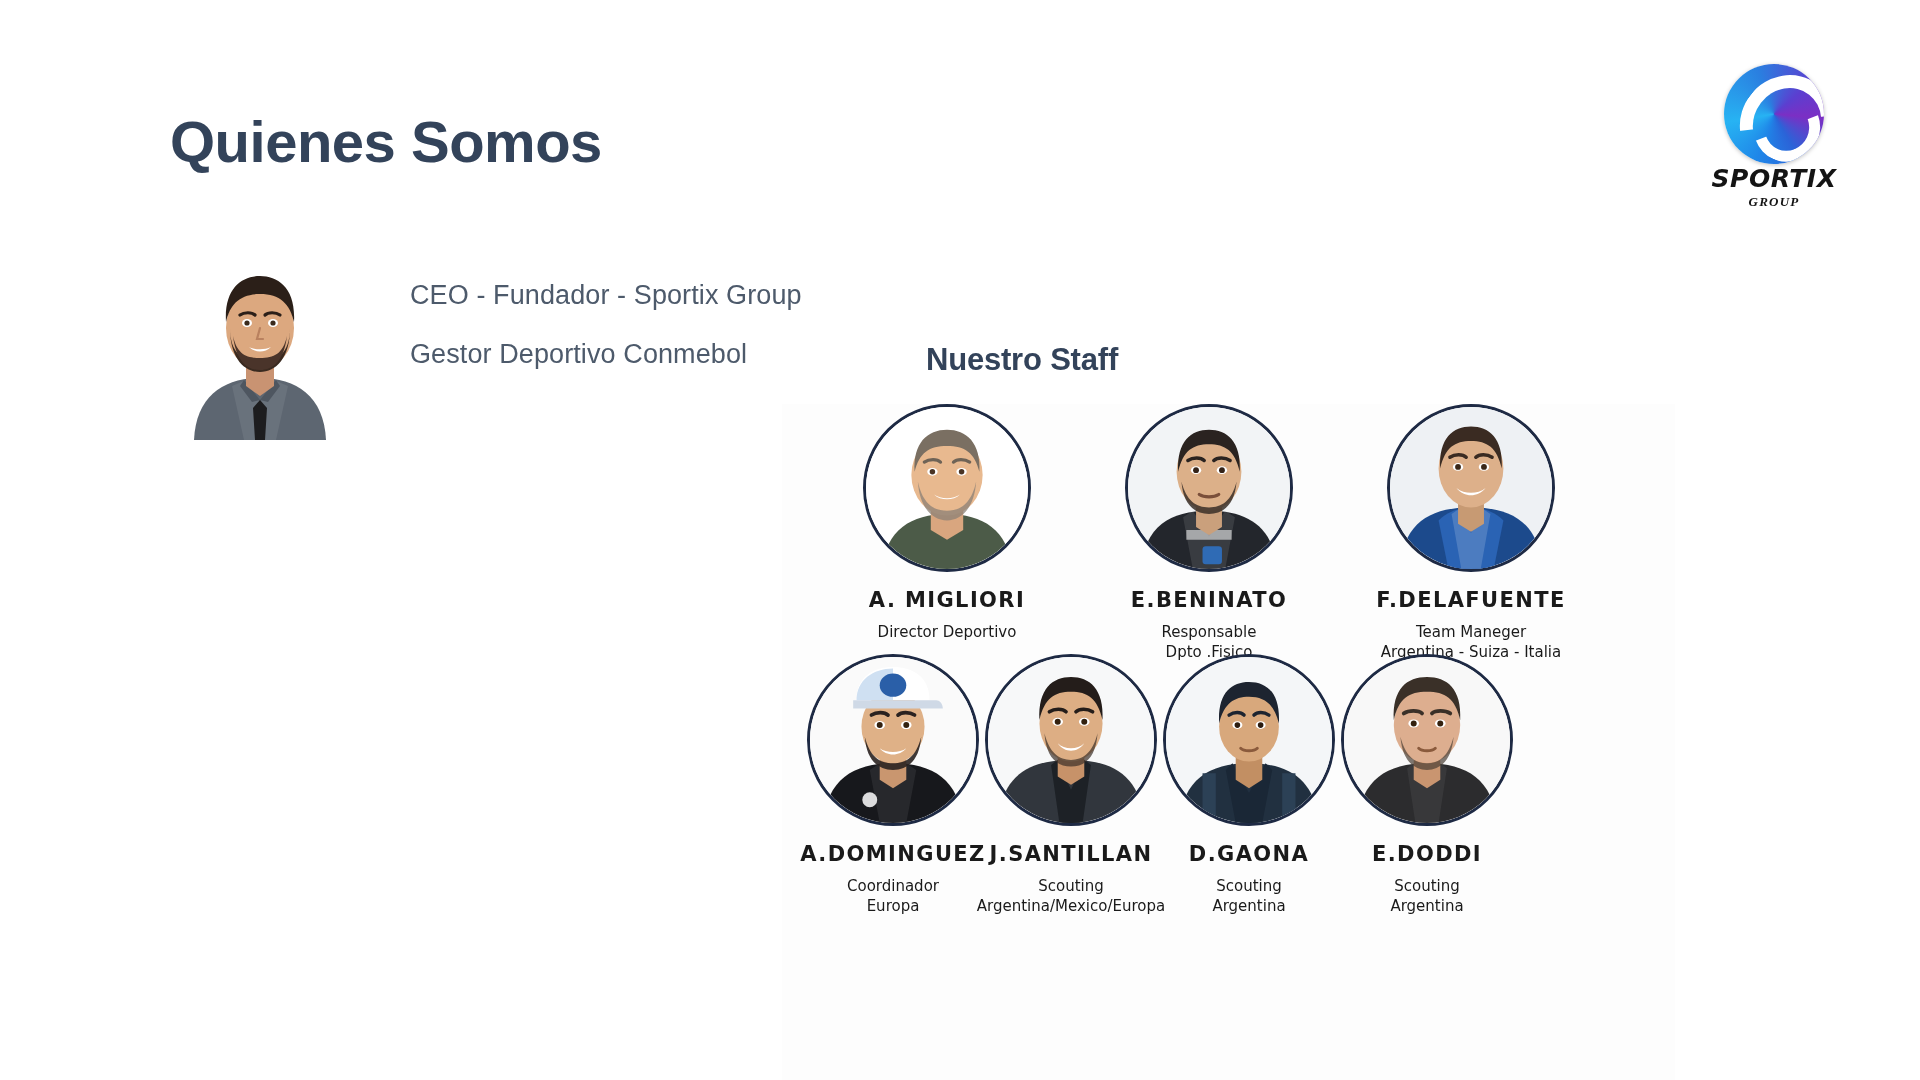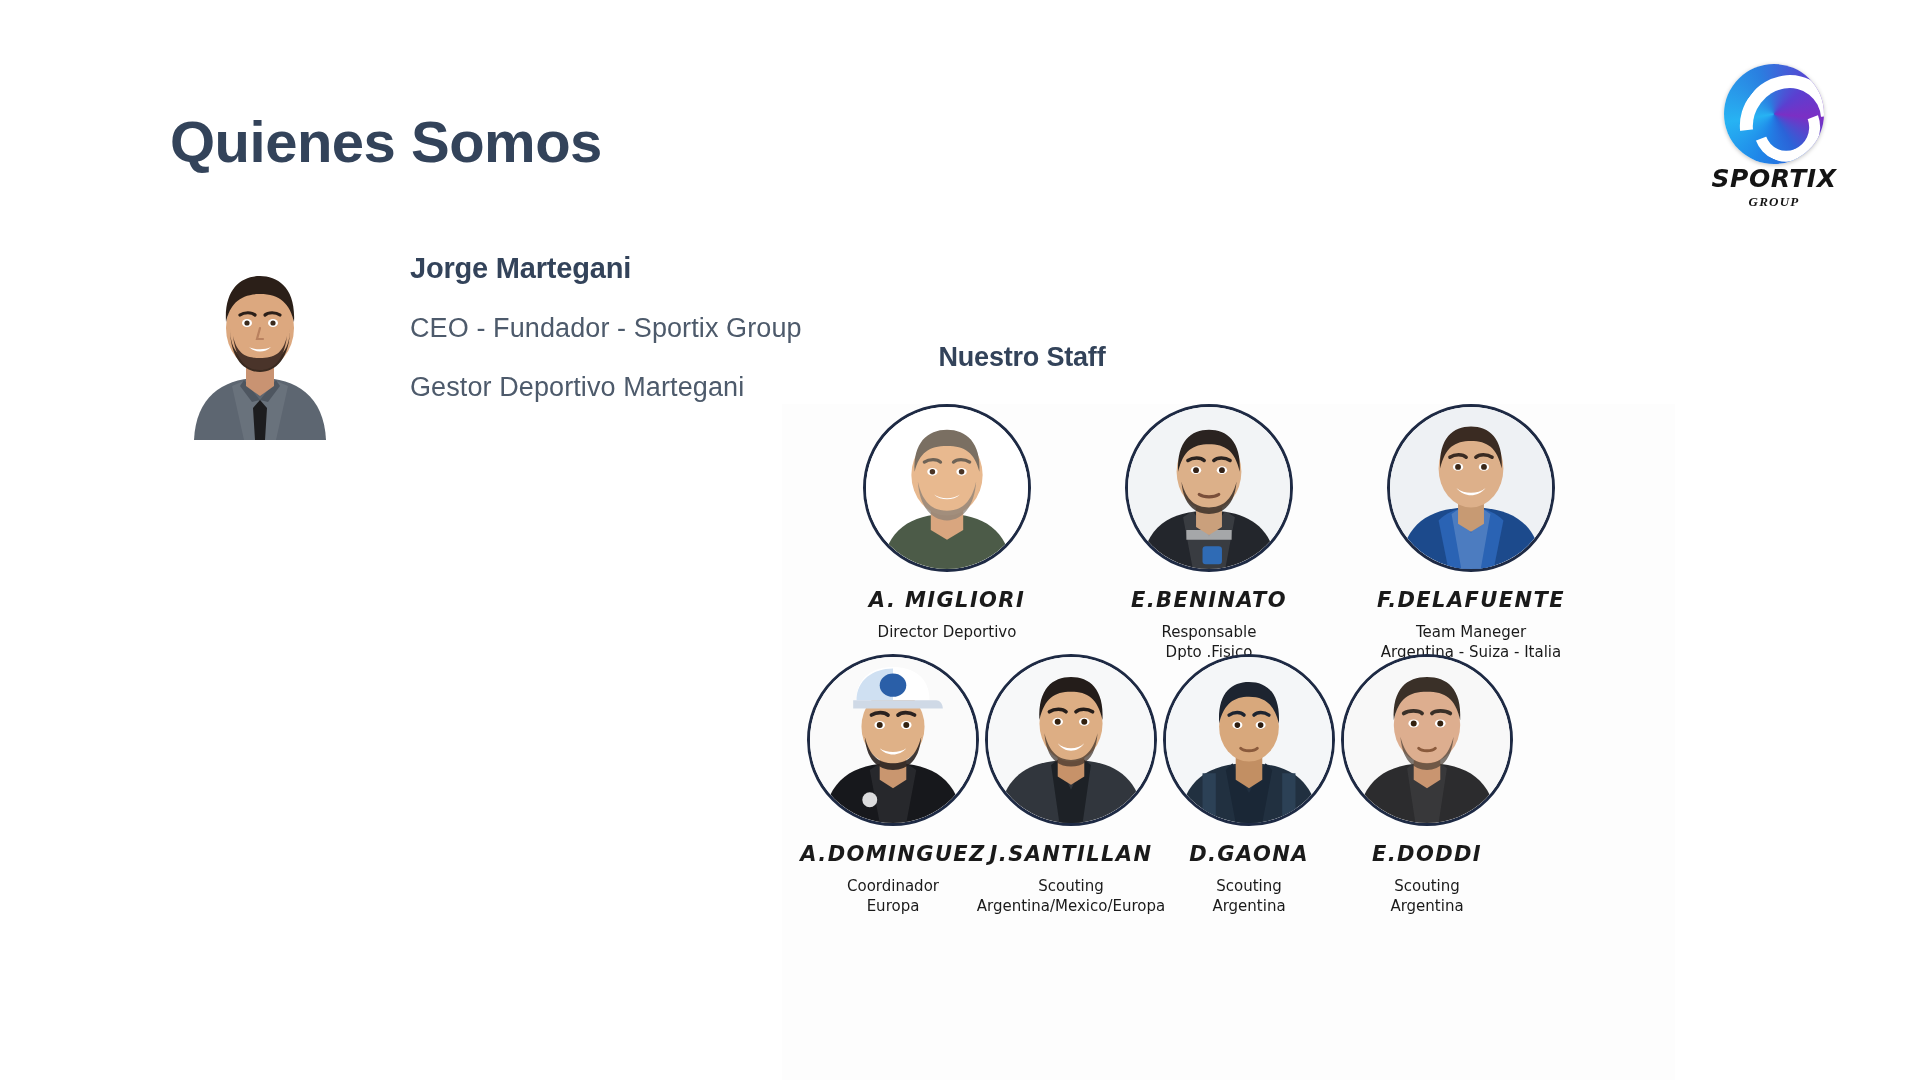--- a/index.html
+++ b/index.html
@@ -106,21 +106,21 @@
     color: #4d5a6b;
     letter-spacing: 0.1px;
   }
 
   
   .staff-title {
     position: absolute;
     left: 0; right: 0;
     top: 342px;
     text-align: center;
-    font-size: 27px; font-weight: 700; color: #33435a;
+    font-size: 31px; font-weight: 700; color: #33435a;
     letter-spacing: -0.2px;
   }
   .staff-title span { display:inline-block; transform: translateX(62px); }
 
   .staff-panel {
     position: absolute;
     left: 782px; top: 404px;
     width: 893px; height: 676px;
     background: #fdfdfd;
   }
@@ -146,21 +146,20 @@
 
   .staff-name {
     margin-top: 16px;
     font-size: 21px;
     font-weight: 700;
     letter-spacing: 1.4px;
     color: #1a1a1a;
     text-align: center;
     white-space: nowrap;
     font-family: "DejaVu Sans", sans-serif;
-    font-style: italic;
   }
   .staff-role {
     margin-top: 10px;
     font-size: 15px;
     color: #1a1a1a;
     text-align: center;
     line-height: 1.35;
     white-space: nowrap;
     font-family: "DejaVu Sans", sans-serif;
   }
@@ -207,23 +206,22 @@
       <path d="M70 65 C74 62 82 62 85 65" stroke="#2b1f18" stroke-width="3.2" fill="none" stroke-linecap="round"></path>
       <path d="M95 65 C98 62 106 62 110 65" stroke="#2b1f18" stroke-width="3.2" fill="none" stroke-linecap="round"></path>
 
       <path d="M90 78 L87 89 L93 89" stroke="#b9815f" stroke-width="2.2" fill="none" stroke-linecap="round"></path>
 
       <path d="M79 97 C85 103 95 103 101 97 C95 100 85 100 79 97 Z" fill="#ffffff"></path>
     </svg>
   </div>
 
   <div class="ceo-info">
-    <div class="ceo-name">Jorge Martegani</div>
     <div class="ceo-line">CEO - Fundador - Sportix Group</div>
-    <div class="ceo-line">Gestor Deportivo Martegani</div>
+    <div class="ceo-line">Gestor Deportivo Conmebol</div>
   </div>
 
   <div class="staff-title">
     <span>Nuestro Staff</span>
   </div>
 
   <div class="staff-panel">
 
     <div class="staff-row row1">
 

